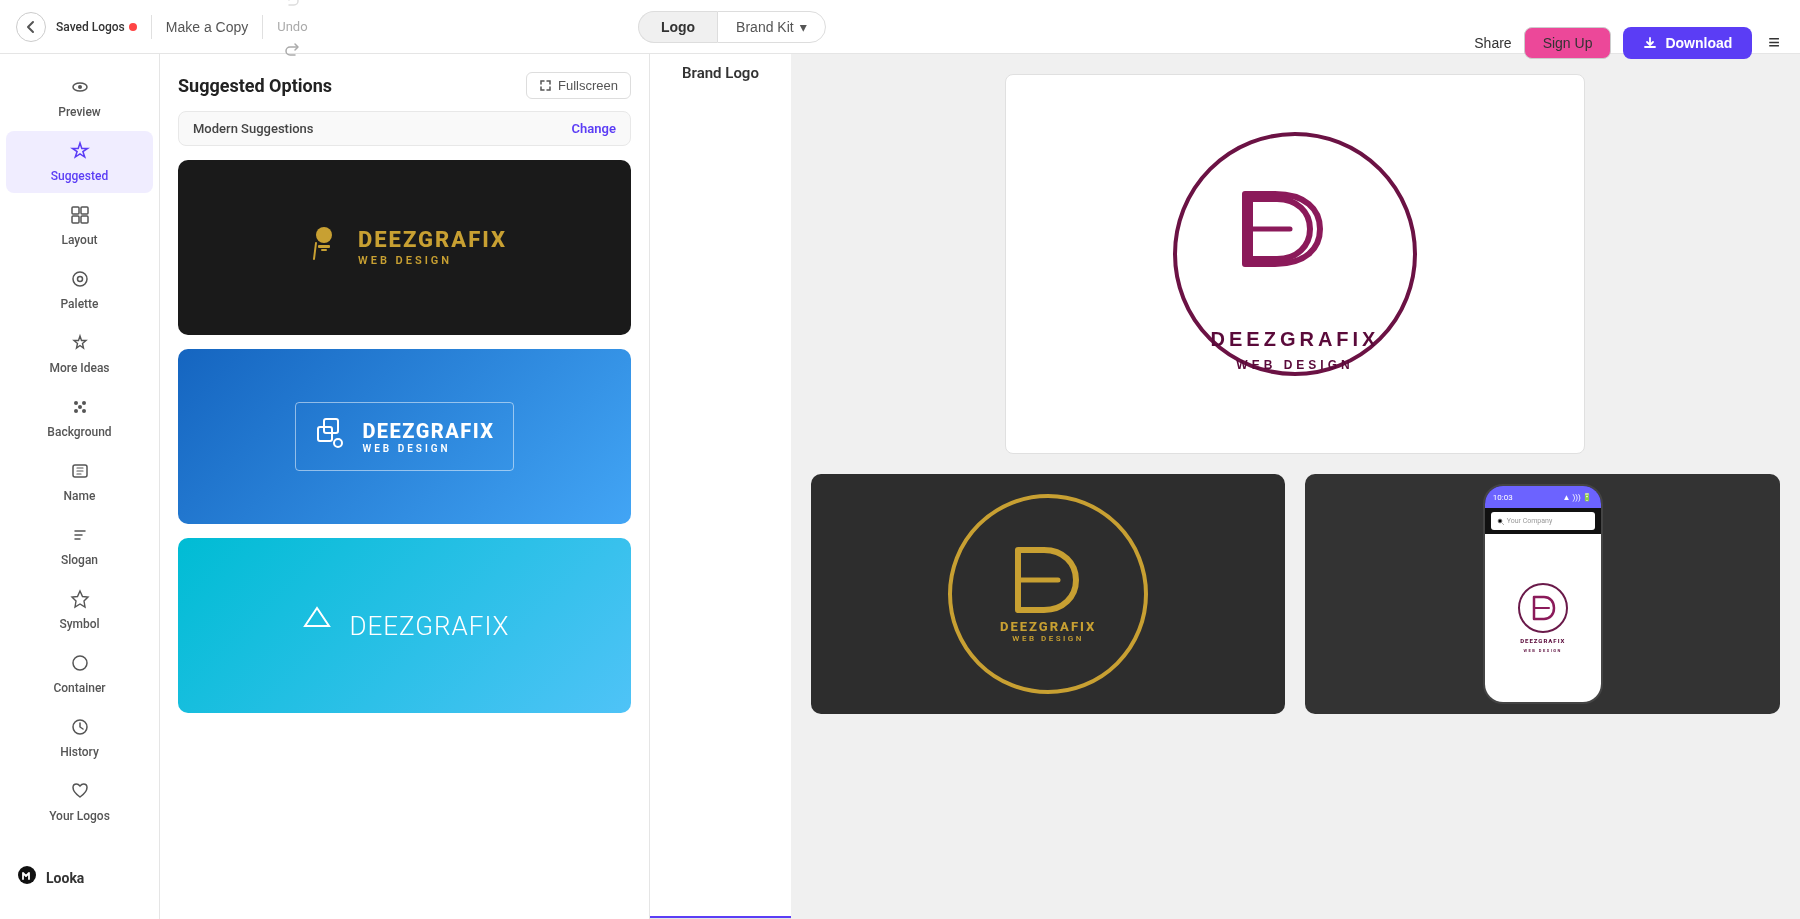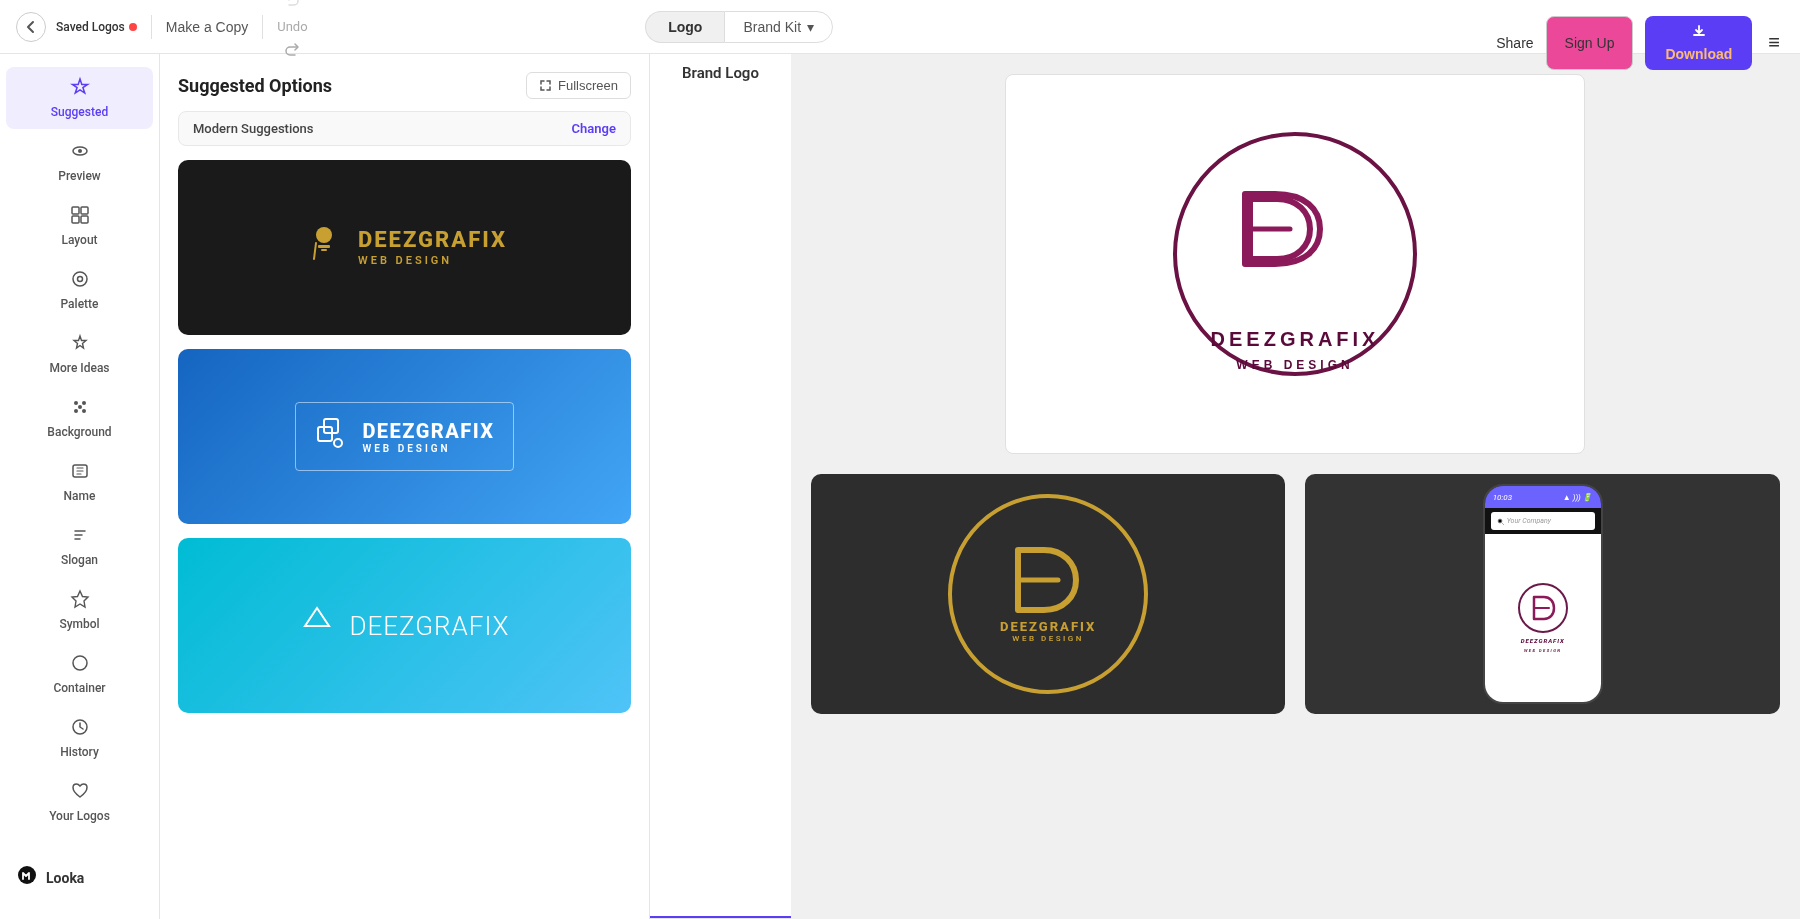--- a/index.html
+++ b/index.html
@@ -21,21 +21,21 @@
     .undo-btn, .redo-btn { background: none; border: none; cursor: pointer; color: #aaa; font-size: 14px; padding: 4px 6px; }
     .undo-btn.disabled { opacity: 0.4; }
 
     .topnav-center { display: flex; align-items: center; gap: 0; margin: auto; }
     .logo-tab { background: #f0f0f0; border-radius: 20px 0 0 20px; padding: 7px 22px; font-size: 14px; font-weight: 600; color: #333; cursor: pointer; border: 1.5px solid #ddd; border-right: none; }
     .brand-kit-tab { background: #fff; border-radius: 0 20px 20px 0; padding: 7px 18px; font-size: 14px; color: #555; cursor: pointer; border: 1.5px solid #ddd; display: flex; align-items: center; gap: 6px; }
 
     .topnav-right { display: flex; gap: 12px; margin-left: auto; margin-top: 32px; }
     .share-btn { background: none; border: none; font-size: 14px; color: #333; cursor: pointer; font-weight: 500; }
     .signup-btn { background: #ec4899; border: 1.5px solid #ccc; border-radius: 8px; padding: 7px 18px; font-size: 14px; color: #333; cursor: pointer; font-weight: 500; }
-    .download-btn { background: #5b3df5; border: none; border-radius: 8px; padding: 8px 20px; font-size: 14px; color: #fdba74; cursor: pointer; font-weight: 600; display: flex; align-items: center; gap: 8px; flex-direction: column; }
+    .download-btn { background: #5b3df5; border: none; border-radius: 8px; padding: 8px 20px; font-size: 14px; color: #ffffff; cursor: pointer; font-weight: 600; display: flex; align-items: center; gap: 8px; }
     .hamburger-btn { background: none; border: none; cursor: pointer; color: #333; font-size: 20px; padding: 4px; }
 
     
     .main-layout { display: flex; flex: 1; overflow: hidden; }
 
     
     .sidebar {
       width: 160px; background: #fff; border-right: 1px solid #e5e5e5;
       display: flex; flex-direction: column; padding: 12px 0; flex-shrink: 0;
     }
@@ -128,21 +128,21 @@
 
     
     .mockup-gold-circle {
       width: 100%; height: 100%; display: flex; align-items: center; justify-content: center;
       background: #2d2d2d; padding: 20px;
     }
 
     
     .phone-mockup {
       width: 100%; height: 100%; display: flex; align-items: center; justify-content: center;
-      background: #333; padding: 10px; font-style: italic;
+      background: #333; padding: 10px;
     }
     .phone-outer {
       width: 120px; height: 220px; background: #111; border-radius: 20px;
       border: 2px solid #444; position: relative; overflow: hidden;
       display: flex; flex-direction: column;
     }
     .phone-status-bar { background: #6c63ff; height: 22px; display: flex; align-items: center; justify-content: space-between; padding: 0 8px; font-size: 8px; color: #fff; }
     .phone-url-bar { background: #fff; height: 18px; margin: 4px 6px; border-radius: 3px; display: flex; align-items: center; padding: 0 6px; gap: 3px; font-size: 7px; color: #999; }
     .phone-content { flex: 1; background: #fff; display: flex; flex-direction: column; align-items: center; justify-content: center; gap: 4px; }
     .phone-logo-circle { width: 50px; height: 50px; border-radius: 50%; border: 2px solid #6a1a4a; display: flex; align-items: center; justify-content: center; }
@@ -201,36 +201,36 @@
       </svg>
       <span>Download</span>
     </button>
     <button class="hamburger-btn">≡</button>
   </div>
 </div>
 
 <div class="main-layout">
 
   <div class="sidebar">
-    <div class="sidebar-item active">
-      <span class="sidebar-icon">
-        <svg width="20" height="20" viewBox="0 0 20 20" fill="none">
-            <path d="M10 2L11.8 7.4H17.6L12.9 10.6L14.7 16L10 12.8L5.3 16L7.1 10.6L2.4 7.4H8.2L10 2Z" stroke="#5b3df5" stroke-width="1.5" fill="none"></path>
-          </svg>
-      </span>
-      <span style="color:#5b3df5;">Suggested</span>
-    </div>
     <div class="sidebar-item">
       <span class="sidebar-icon">
         <svg width="20" height="20" viewBox="0 0 20 20" fill="none">
             <ellipse cx="10" cy="10" rx="7" ry="4" stroke="#555" stroke-width="1.5"></ellipse>
             <circle cx="10" cy="10" r="2" fill="#555"></circle>
           </svg>
       </span>
       <span>Preview</span>
+    </div>
+    <div class="sidebar-item active">
+      <span class="sidebar-icon">
+        <svg width="20" height="20" viewBox="0 0 20 20" fill="none">
+            <path d="M10 2L11.8 7.4H17.6L12.9 10.6L14.7 16L10 12.8L5.3 16L7.1 10.6L2.4 7.4H8.2L10 2Z" stroke="#5b3df5" stroke-width="1.5" fill="none"></path>
+          </svg>
+      </span>
+      <span style="color:#5b3df5;">Suggested</span>
     </div>
     <div class="sidebar-item">
       <span class="sidebar-icon">
         <svg width="20" height="20" viewBox="0 0 20 20" fill="none">
             <rect x="2" y="2" width="7" height="7" rx="1" stroke="#555" stroke-width="1.5"></rect>
             <rect x="11" y="2" width="7" height="7" rx="1" stroke="#555" stroke-width="1.5"></rect>
             <rect x="2" y="11" width="7" height="7" rx="1" stroke="#555" stroke-width="1.5"></rect>
             <rect x="11" y="11" width="7" height="7" rx="1" stroke="#555" stroke-width="1.5"></rect>
           </svg>
       </span>

